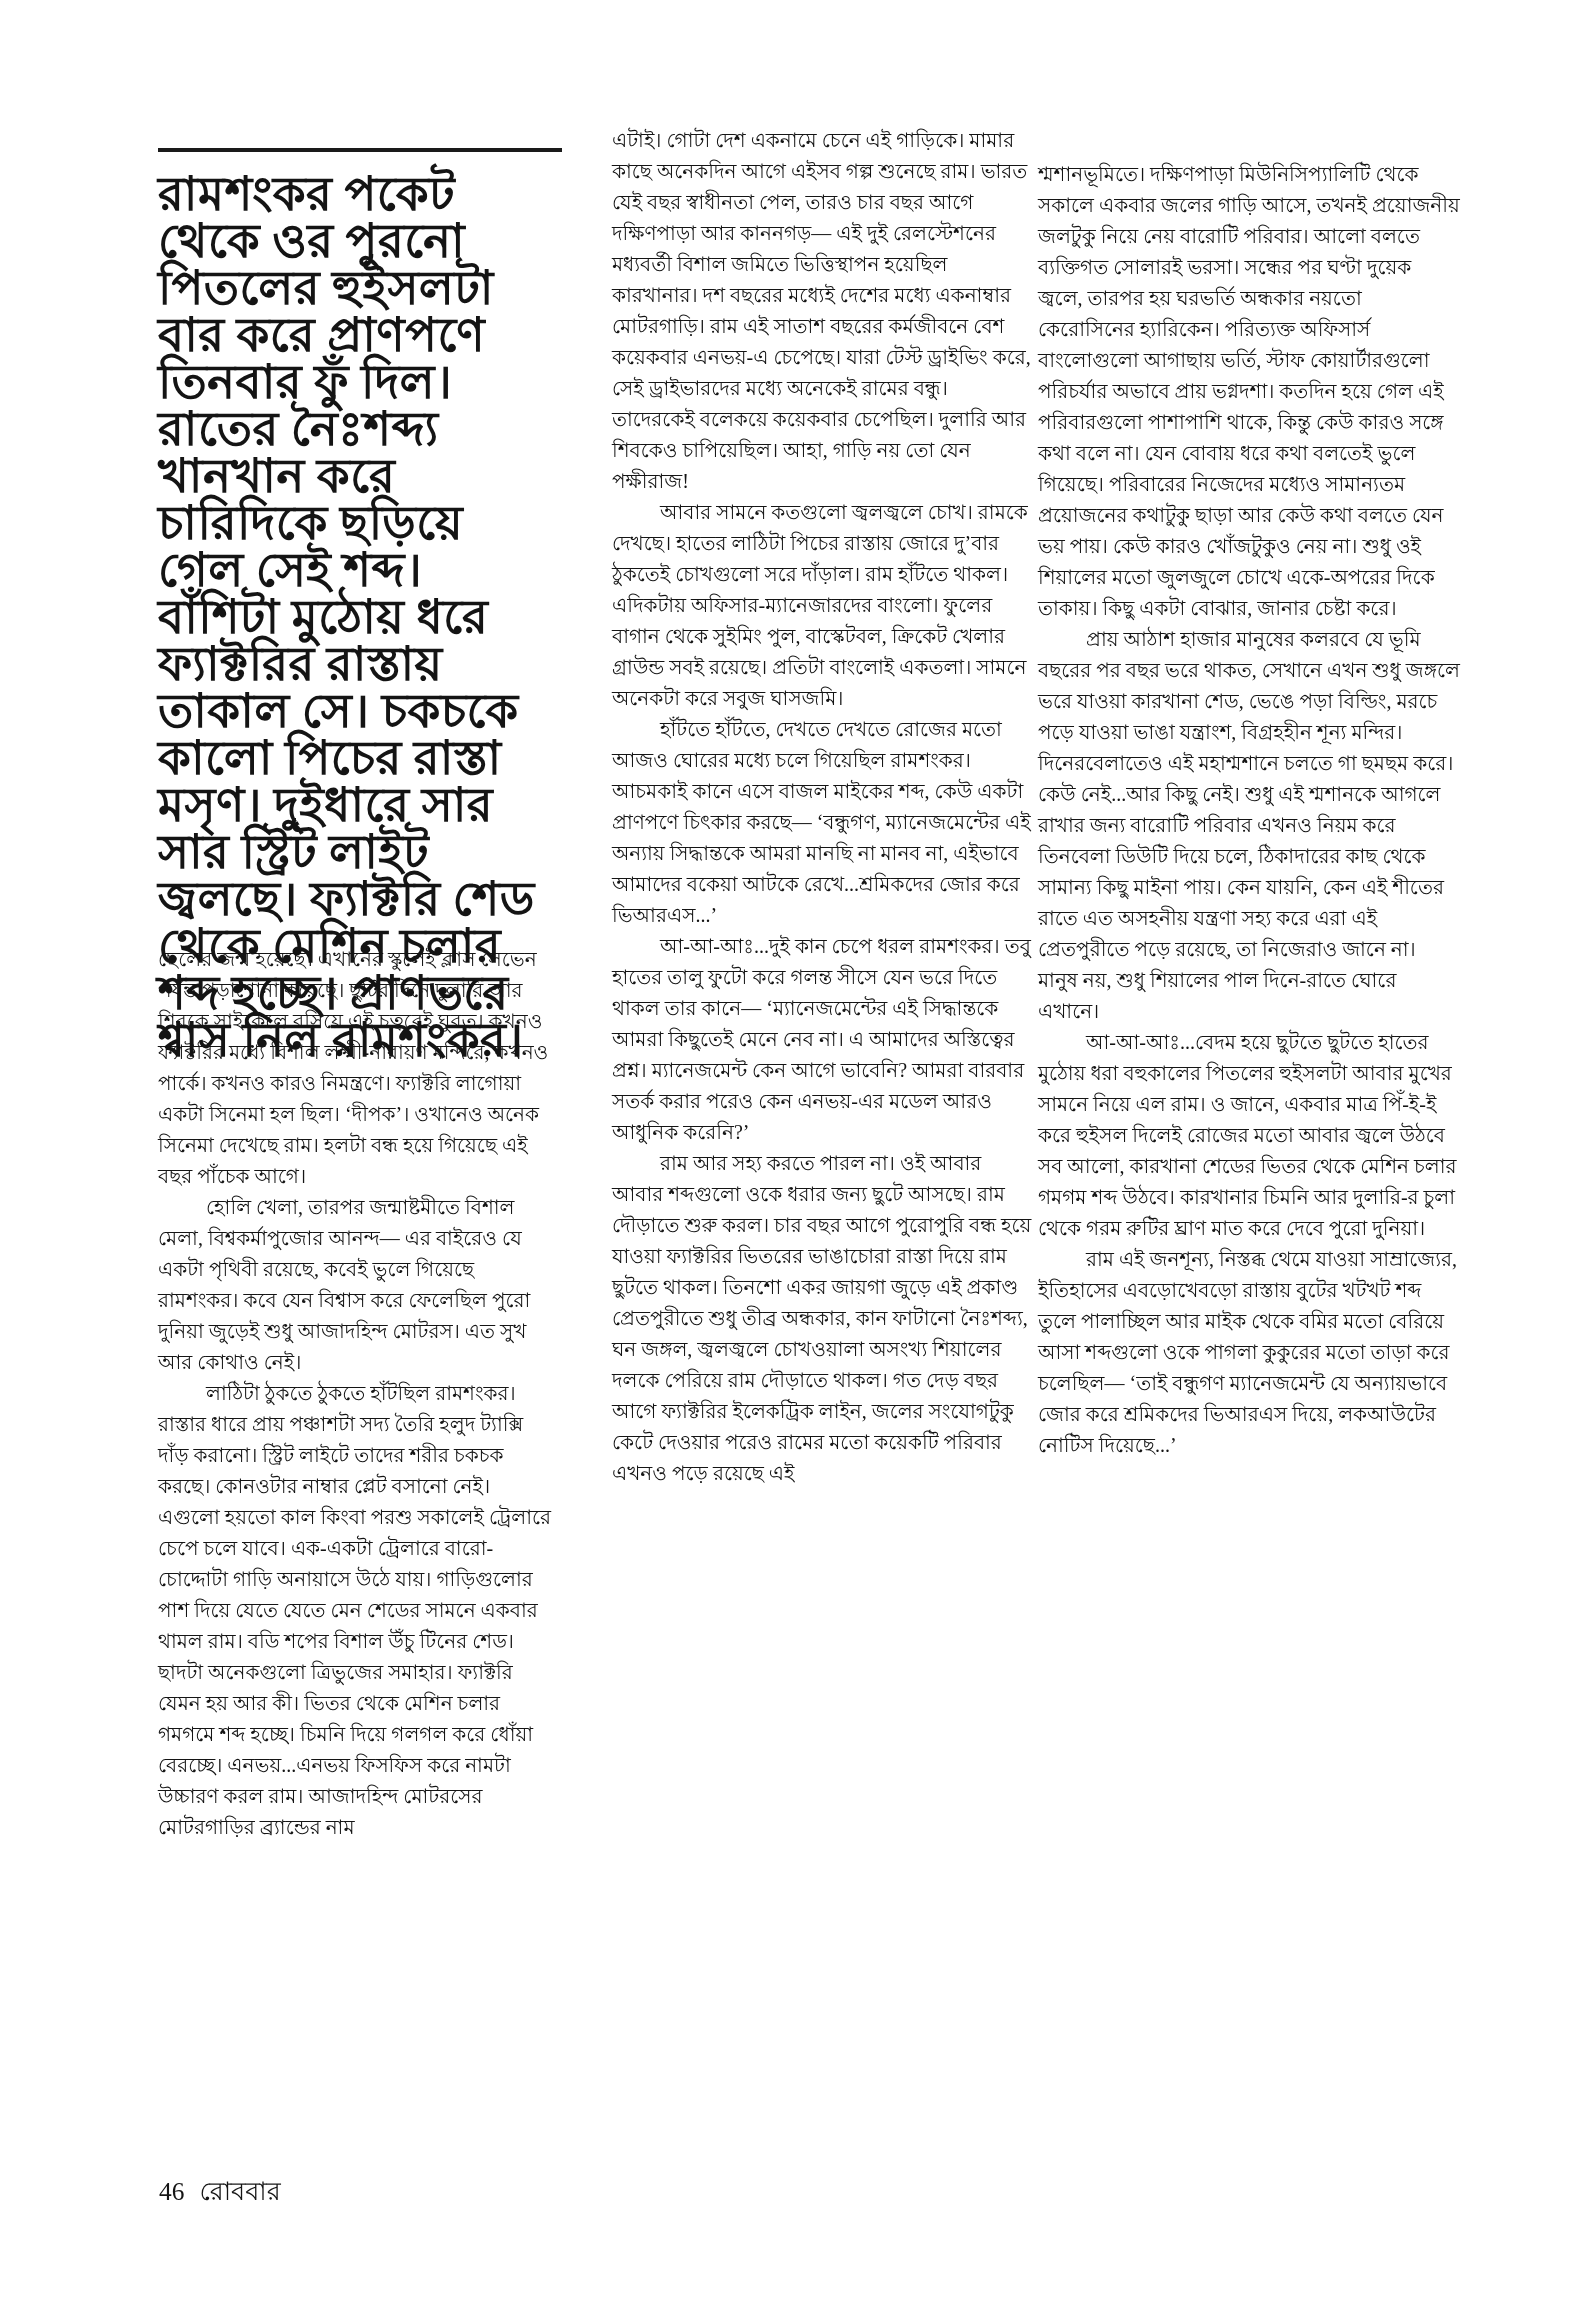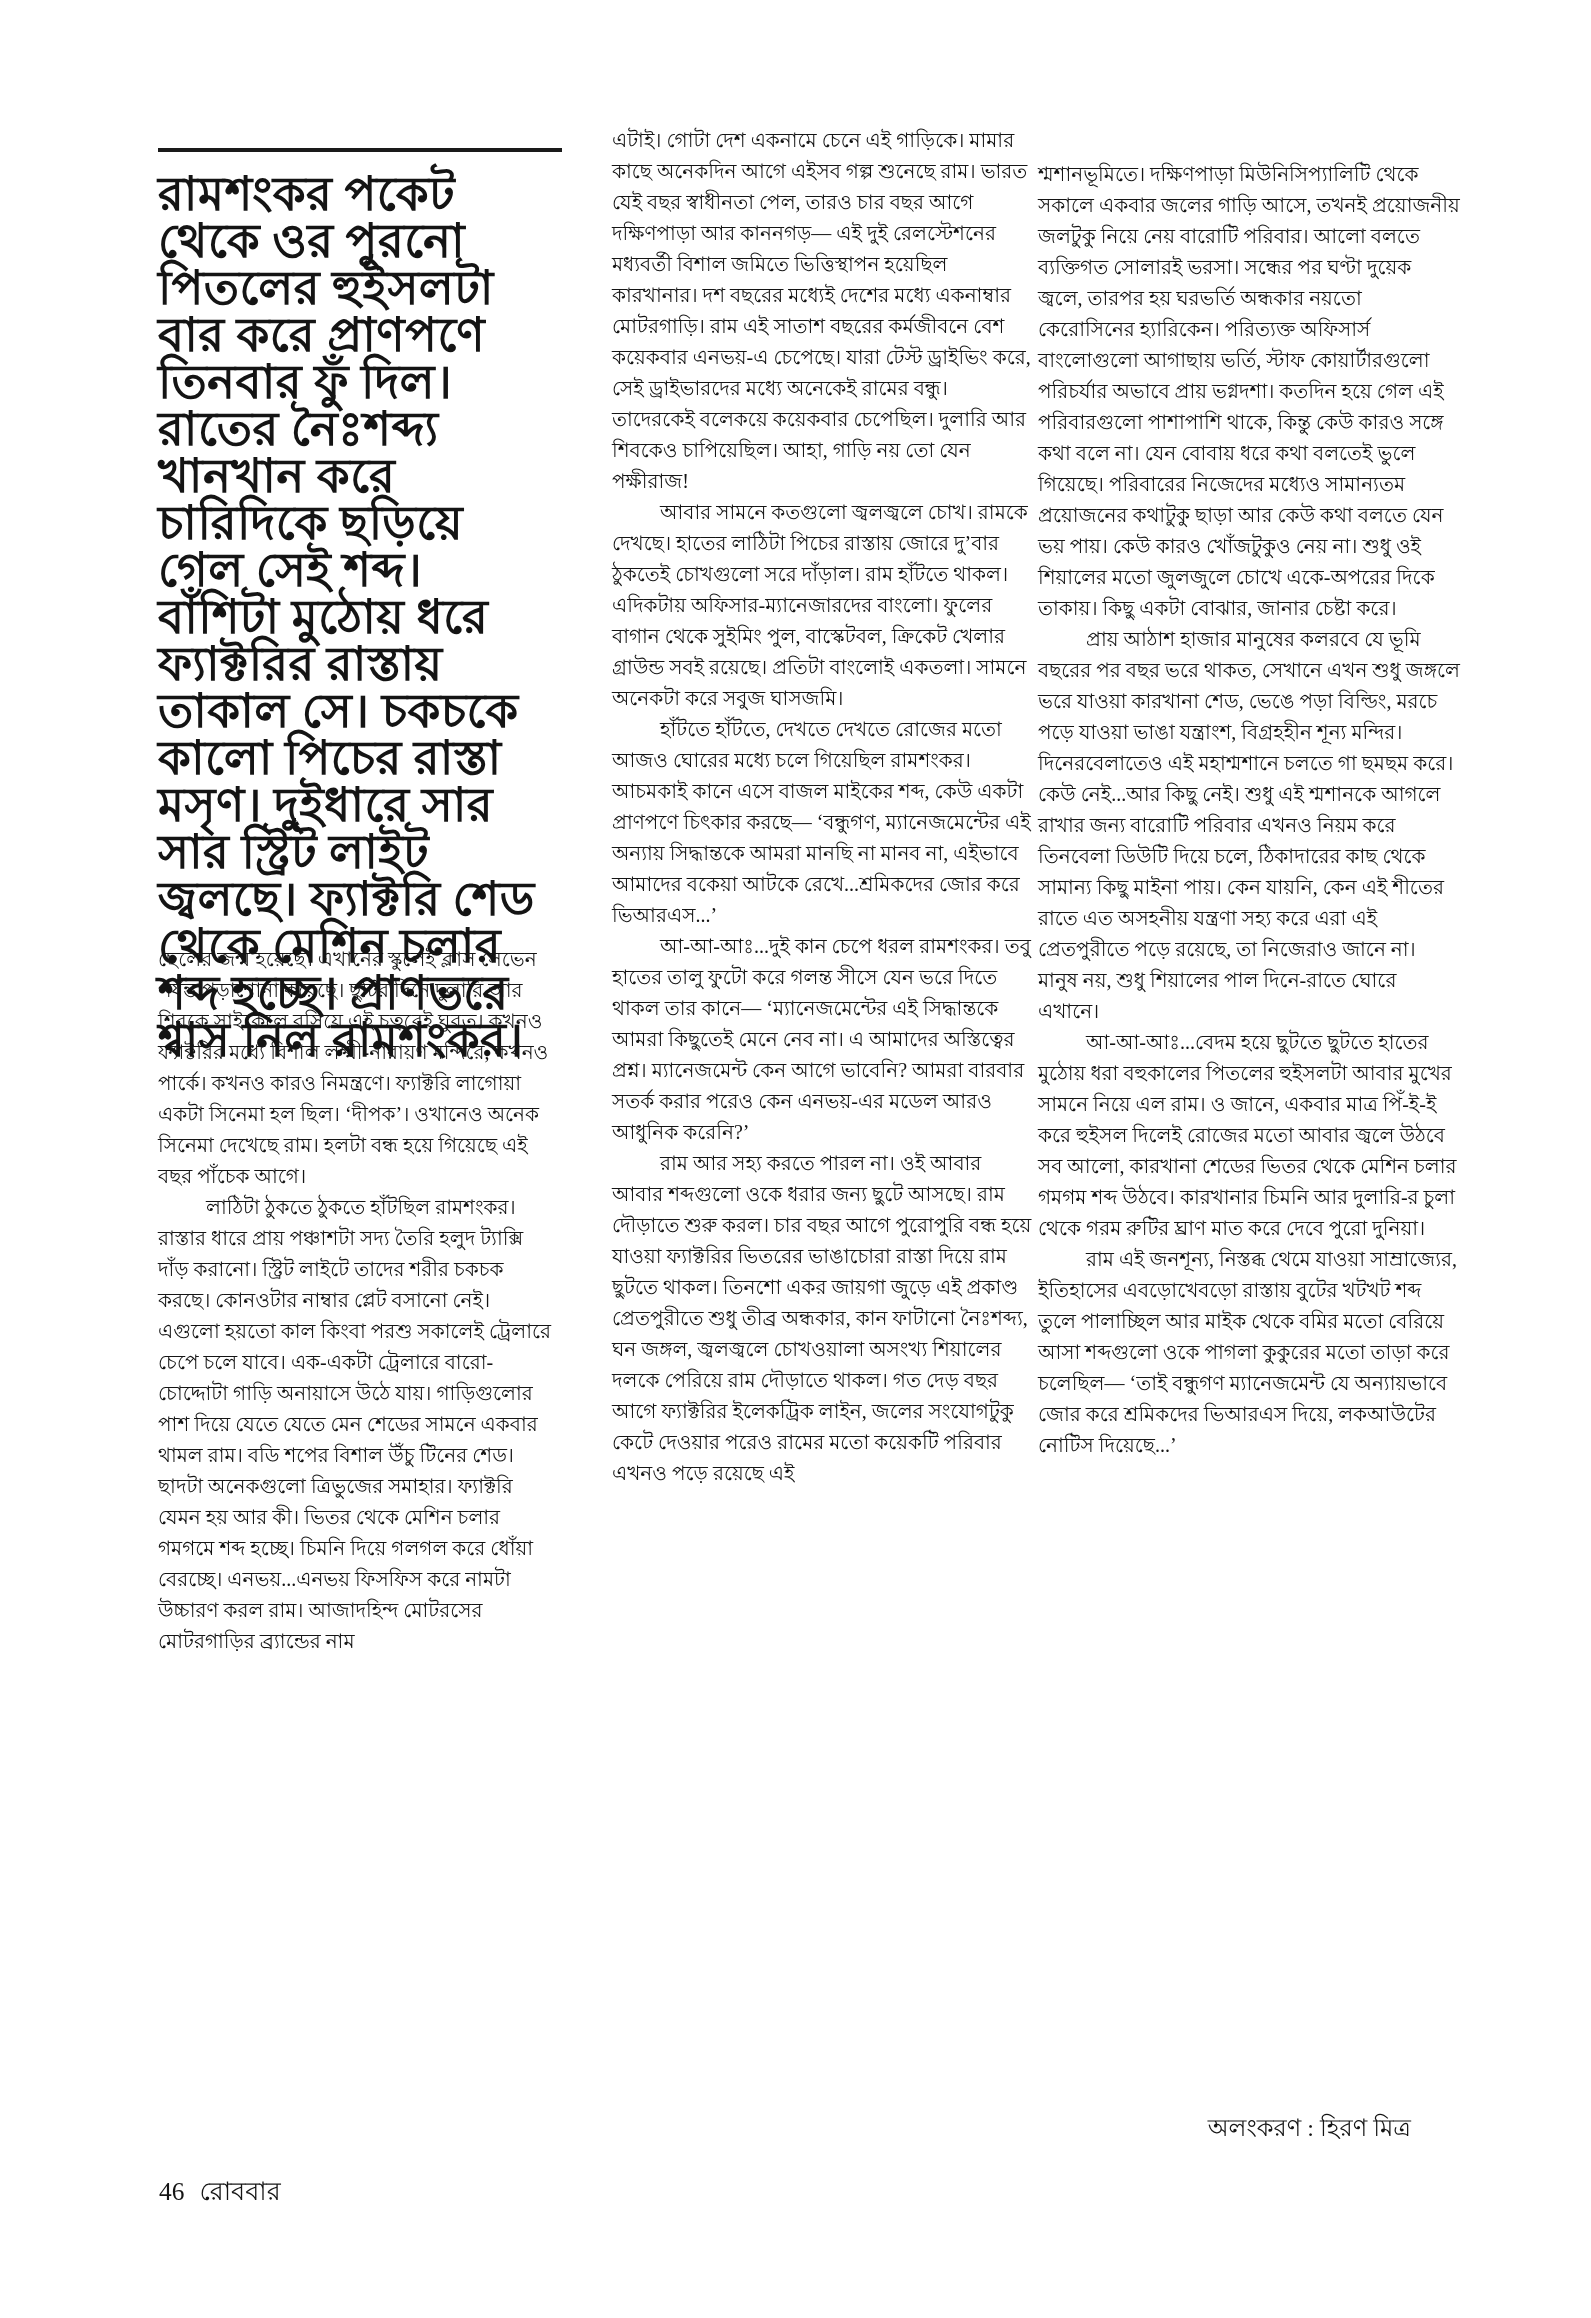--- a/index.html
+++ b/index.html
@@ -76,38 +76,38 @@
 <body>
 
 <div class="page">
 
   <div class="top-rule"></div>
 
   <div class="lede">রামশংকর পকেট থেকে ওর পুরনো পিতলের হুইসলটা বার করে প্রাণপণে তিনবার ফুঁ দিল। রাতের নৈঃশব্দ্য খানখান করে চারিদিকে ছড়িয়ে গেল সেই শব্দ। বাঁশিটা মুঠোয় ধরে ফ্যাক্টরির রাস্তায় তাকাল সে। চকচকে কালো পিচের রাস্তা মসৃণ। দুইধারে সার সার স্ট্রিট লাইট জ্বলছে। ফ্যাক্টরি শেড থেকে মেশিন চলার শব্দ হচ্ছে। প্রাণভরে শ্বাস নিল রামশংকর।</div>
 
   <div class="col col-1">
     <p class="flush">ছেলের জন্ম হয়েছে। এখানের স্কুলেই ক্লাস সেভেন পর্যন্ত পড়াশোনা করেছে। ছুটির দিনে দুলারি আর শিবকে সাইকেলে বসিয়ে এই চত্বরেই ঘুরত। কখনও ফ্যাক্টরির মধ্যে বিশাল লক্ষ্মী-নারায়ণ মন্দিরে, কখনও পার্কে। কখনও কারও নিমন্ত্রণে। ফ্যাক্টরি লাগোয়া একটা সিনেমা হল ছিল। ‘দীপক’। ওখানেও অনেক সিনেমা দেখেছে রাম। হলটা বন্ধ হয়ে গিয়েছে এই বছর পাঁচেক আগে।</p>
+    <p>হোলি খেলা, তারপর জন্মাষ্টমীতে বিশাল মেলা, বিশ্বকর্মাপুজোর আনন্দ— এর বাইরেও যে একটা পৃথিবী রয়েছে, কবেই ভুলে গিয়েছে রামশংকর। কবে যেন বিশ্বাস করে ফেলেছিল পুরো দুনিয়া জুড়েই শুধু আজাদহিন্দ মোটরস। এত সুখ আর কোথাও নেই।</p>
     <p>লাঠিটা ঠুকতে ঠুকতে হাঁটছিল রামশংকর। রাস্তার ধারে প্রায় পঞ্চাশটা সদ্য তৈরি হলুদ ট্যাক্সি দাঁড় করানো। স্ট্রিট লাইটে তাদের শরীর চকচক করছে। কোনওটার নাম্বার প্লেট বসানো নেই। এগুলো হয়তো কাল কিংবা পরশু সকালেই ট্রেলারে চেপে চলে যাবে। এক-একটা ট্রেলারে বারো-চোদ্দোটা গাড়ি অনায়াসে উঠে যায়। গাড়িগুলোর পাশ দিয়ে যেতে যেতে মেন শেডের সামনে একবার থামল রাম। বডি শপের বিশাল উঁচু টিনের শেড। ছাদটা অনেকগুলো ত্রিভুজের সমাহার। ফ্যাক্টরি যেমন হয় আর কী। ভিতর থেকে মেশিন চলার গমগমে শব্দ হচ্ছে। চিমনি দিয়ে গলগল করে ধোঁয়া বেরচ্ছে। এনভয়...এনভয় ফিসফিস করে নামটা উচ্চারণ করল রাম। আজাদহিন্দ মোটরসের মোটরগাড়ির ব্র্যান্ডের নাম</p>
   </div>
 
   <div class="col col-2">
     <p class="flush">এটাই। গোটা দেশ একনামে চেনে এই গাড়িকে। মামার কাছে অনেকদিন আগে এইসব গল্প শুনেছে রাম। ভারত যেই বছর স্বাধীনতা পেল, তারও চার বছর আগে দক্ষিণপাড়া আর কাননগড়— এই দুই রেলস্টেশনের মধ্যবর্তী বিশাল জমিতে ভিত্তিস্থাপন হয়েছিল কারখানার। দশ বছরের মধ্যেই দেশের মধ্যে একনাম্বার মোটরগাড়ি। রাম এই সাতাশ বছরের কর্মজীবনে বেশ কয়েকবার এনভয়-এ চেপেছে। যারা টেস্ট ড্রাইভিং করে, সেই ড্রাইভারদের মধ্যে অনেকেই রামের বন্ধু। তাদেরকেই বলেকয়ে কয়েকবার চেপেছিল। দুলারি আর শিবকেও চাপিয়েছিল। আহা, গাড়ি নয় তো যেন পক্ষীরাজ!</p>
     <p>আবার সামনে কতগুলো জ্বলজ্বলে চোখ। রামকে দেখছে। হাতের লাঠিটা পিচের রাস্তায় জোরে দু’বার ঠুকতেই চোখগুলো সরে দাঁড়াল। রাম হাঁটতে থাকল। এদিকটায় অফিসার-ম্যানেজারদের বাংলো। ফুলের বাগান থেকে সুইমিং পুল, বাস্কেটবল, ক্রিকেট খেলার গ্রাউন্ড সবই রয়েছে। প্রতিটা বাংলোই একতলা। সামনে অনেকটা করে সবুজ ঘাসজমি।</p>
     <p>হাঁটতে হাঁটতে, দেখতে দেখতে রোজের মতো আজও ঘোরের মধ্যে চলে গিয়েছিল রামশংকর। আচমকাই কানে এসে বাজল মাইকের শব্দ, কেউ একটা প্রাণপণে চিৎকার করছে— ‘বন্ধুগণ, ম্যানেজমেন্টের এই অন্যায় সিদ্ধান্তকে আমরা মানছি না মানব না, এইভাবে আমাদের বকেয়া আটকে রেখে...শ্রমিকদের জোর করে ভিআরএস...’</p>
     <p>আ-আ-আঃ...দুই কান চেপে ধরল রামশংকর। তবু হাতের তালু ফুটো করে গলন্ত সীসে যেন ভরে দিতে থাকল তার কানে— ‘ম্যানেজমেন্টের এই সিদ্ধান্তকে আমরা কিছুতেই মেনে নেব না। এ আমাদের অস্তিত্বের প্রশ্ন। ম্যানেজমেন্ট কেন আগে ভাবেনি? আমরা বারবার সতর্ক করার পরেও কেন এনভয়-এর মডেল আরও আধুনিক করেনি?’</p>
     <p>রাম আর সহ্য করতে পারল না। ওই আবার আবার শব্দগুলো ওকে ধরার জন্য ছুটে আসছে। রাম দৌড়াতে শুরু করল। চার বছর আগে পুরোপুরি বন্ধ হয়ে যাওয়া ফ্যাক্টরির ভিতরের ভাঙাচোরা রাস্তা দিয়ে রাম ছুটতে থাকল। তিনশো একর জায়গা জুড়ে এই প্রকাণ্ড প্রেতপুরীতে শুধু তীব্র অন্ধকার, কান ফাটানো নৈঃশব্দ্য, ঘন জঙ্গল, জ্বলজ্বলে চোখওয়ালা অসংখ্য শিয়ালের দলকে পেরিয়ে রাম দৌড়াতে থাকল। গত দেড় বছর আগে ফ্যাক্টরির ইলেকট্রিক লাইন, জলের সংযোগটুকু কেটে দেওয়ার পরেও রামের মতো কয়েকটি পরিবার এখনও পড়ে রয়েছে এই</p>
   </div>
 
   <div class="col col-3">
     <p class="flush">শ্মশানভূমিতে। দক্ষিণপাড়া মিউনিসিপ্যালিটি থেকে সকালে একবার জলের গাড়ি আসে, তখনই প্রয়োজনীয় জলটুকু নিয়ে নেয় বারোটি পরিবার। আলো বলতে ব্যক্তিগত সোলারই ভরসা। সন্ধের পর ঘণ্টা দুয়েক জ্বলে, তারপর হয় ঘরভর্তি অন্ধকার নয়তো কেরোসিনের হ্যারিকেন। পরিত্যক্ত অফিসার্স বাংলোগুলো আগাছায় ভর্তি, স্টাফ কোয়ার্টারগুলো পরিচর্যার অভাবে প্রায় ভগ্নদশা। কতদিন হয়ে গেল এই পরিবারগুলো পাশাপাশি থাকে, কিন্তু কেউ কারও সঙ্গে কথা বলে না। যেন বোবায় ধরে কথা বলতেই ভুলে গিয়েছে। পরিবারের নিজেদের মধ্যেও সামান্যতম প্রয়োজনের কথাটুকু ছাড়া আর কেউ কথা বলতে যেন ভয় পায়। কেউ কারও খোঁজটুকুও নেয় না। শুধু ওই শিয়ালের মতো জুলজুলে চোখে একে-অপরের দিকে তাকায়। কিছু একটা বোঝার, জানার চেষ্টা করে।</p>
     <p>প্রায় আঠাশ হাজার মানুষের কলরবে যে ভূমি বছরের পর বছর ভরে থাকত, সেখানে এখন শুধু জঙ্গলে ভরে যাওয়া কারখানা শেড, ভেঙে পড়া বিল্ডিং, মরচে পড়ে যাওয়া ভাঙা যন্ত্রাংশ, বিগ্রহহীন শূন্য মন্দির। দিনেরবেলাতেও এই মহাশ্মশানে চলতে গা ছমছম করে। কেউ নেই...আর কিছু নেই। শুধু এই শ্মশানকে আগলে রাখার জন্য বারোটি পরিবার এখনও নিয়ম করে তিনবেলা ডিউটি দিয়ে চলে, ঠিকাদারের কাছ থেকে সামান্য কিছু মাইনা পায়। কেন যায়নি, কেন এই শীতের রাতে এত অসহনীয় যন্ত্রণা সহ্য করে এরা এই প্রেতপুরীতে পড়ে রয়েছে, তা নিজেরাও জানে না। মানুষ নয়, শুধু শিয়ালের পাল দিনে-রাতে ঘোরে এখানে।</p>
     <p>আ-আ-আঃ...বেদম হয়ে ছুটতে ছুটতে হাতের মুঠোয় ধরা বহুকালের পিতলের হুইসলটা আবার মুখের সামনে নিয়ে এল রাম। ও জানে, একবার মাত্র পিঁ-ই-ই করে হুইসল দিলেই রোজের মতো আবার জ্বলে উঠবে সব আলো, কারখানা শেডের ভিতর থেকে মেশিন চলার গমগম শব্দ উঠবে। কারখানার চিমনি আর দুলারি-র চুলা থেকে গরম রুটির ঘ্রাণ মাত করে দেবে পুরো দুনিয়া।</p>
     <p>রাম এই জনশূন্য, নিস্তব্ধ থেমে যাওয়া সাম্রাজ্যের, ইতিহাসের এবড়োখেবড়ো রাস্তায় বুটের খটখট শব্দ তুলে পালাচ্ছিল আর মাইক থেকে বমির মতো বেরিয়ে আসা শব্দগুলো ওকে পাগলা কুকুরের মতো তাড়া করে চলেছিল— ‘তাই বন্ধুগণ ম্যানেজমেন্ট যে অন্যায়ভাবে জোর করে শ্রমিকদের ভিআরএস দিয়ে, লকআউটের নোটিস দিয়েছে...’</p>
   </div>
 
-  <div class="credit">অলংকরণ : হিরণ মিত্র</div>
 
   <div class="page-footer">
     <span class="page-number">46</span><span class="magazine-name">রোববার</span>
   </div>
 
 </div>
 
 
 </body></html>

